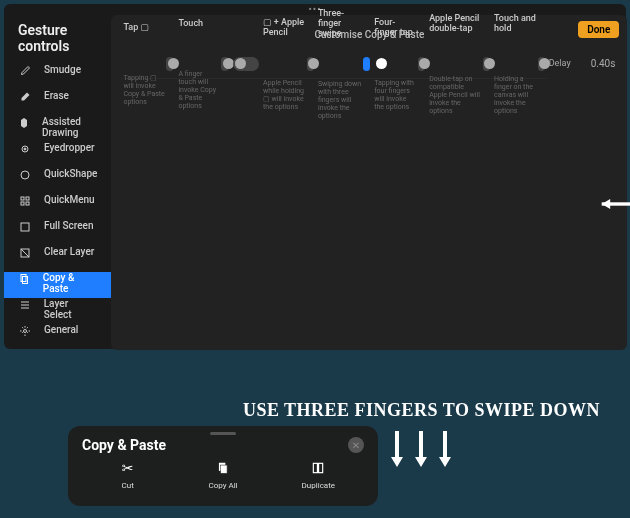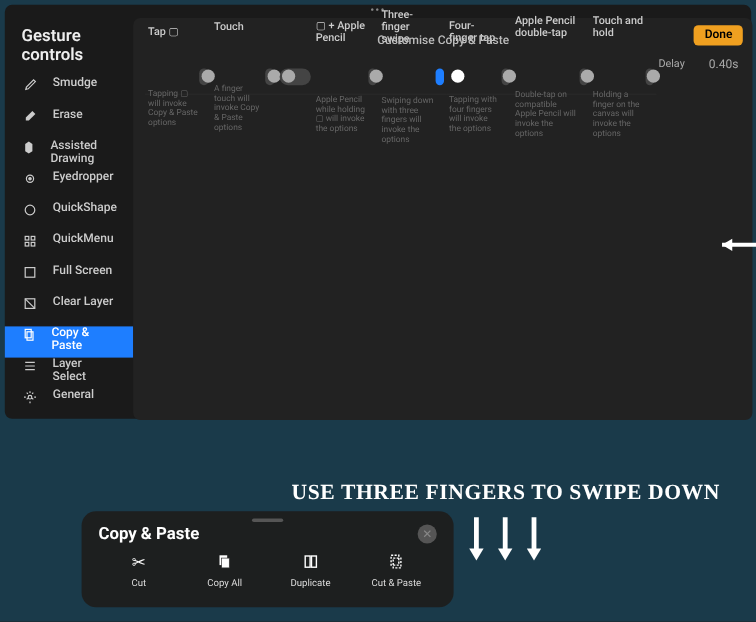--- a/index.html
+++ b/index.html
@@ -150,21 +150,21 @@
   }
   .toggle.on {
     background: #1e7eff;
   }
   .toggle.on::after {
     background: #fff;
     left: 13px;
   }
   .delay-row {
     display: flex;
-    align-items: flex-start;
+    align-items: center;
     justify-content: space-between;
     height: 28px;
     padding: 0 2px;
   }
   .delay-label { color: #aaa; font-size: 9px; }
   .delay-slider {
     flex: 1;
     height: 2px;
     background: #444;
     margin: 0 10px;
@@ -495,23 +495,14 @@
     </div>
     <div class="popup-item">
       <span class="popup-icon">
           <svg width="14" height="14" viewBox="0 0 24 24" fill="none" stroke="#fff" stroke-width="2">
             <rect x="4" y="4" width="7" height="16"></rect>
             <rect x="13" y="4" width="7" height="16"></rect>
           </svg>
         </span>
       <span class="popup-label">Duplicate</span>
     </div>
-    <div class="popup-item">
-      <span class="popup-icon">
-          <svg width="14" height="14" viewBox="0 0 24 24" fill="none" stroke="#fff" stroke-width="2" stroke-dasharray="3 2">
-            <rect x="5" y="3" width="11" height="14"></rect>
-            <rect x="8" y="7" width="11" height="14"></rect>
-          </svg>
-        </span>
-      <span class="popup-label">Cut &amp; Paste</span>
-    </div>
   </div>
 </div>
 
 </body></html>

